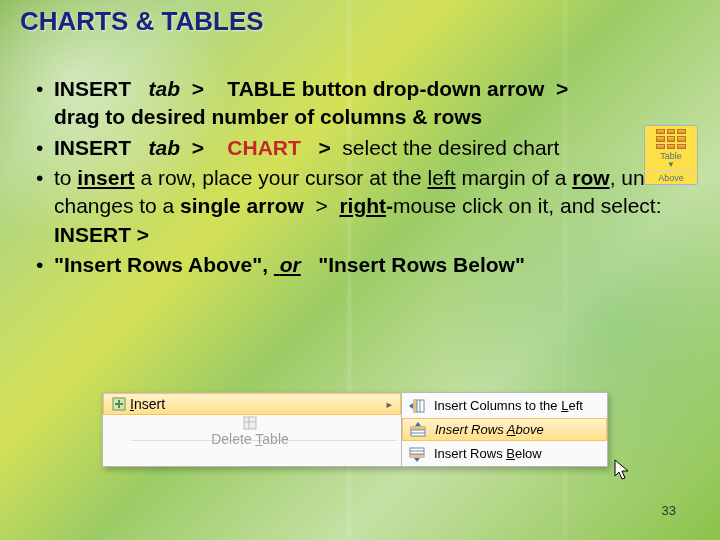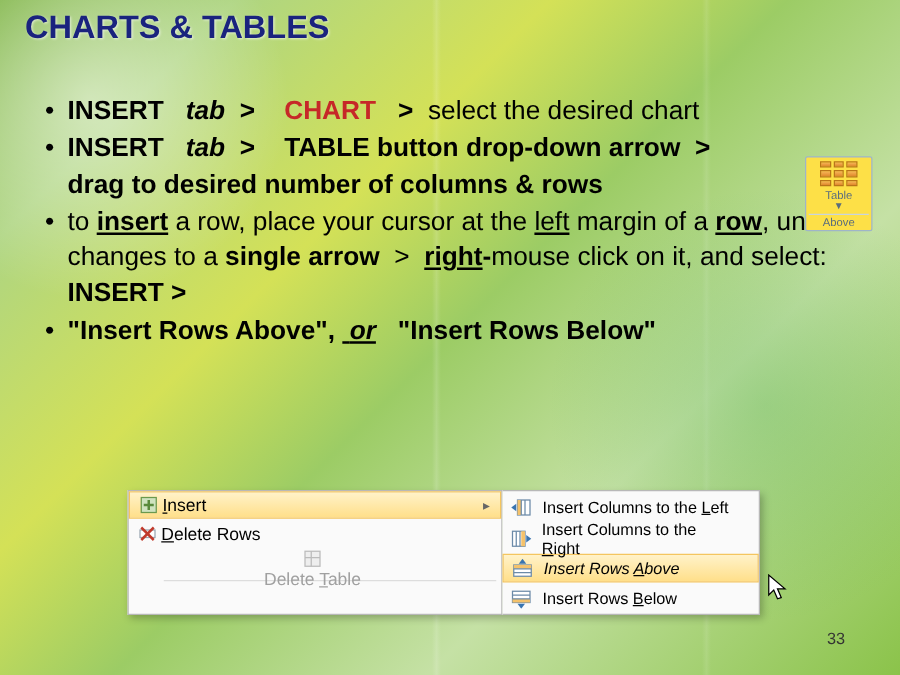--- a/index.html
+++ b/index.html
@@ -80,21 +80,21 @@
   .menu-left .item.disabled { color: #a0a0a0; flex-direction: column; }
   .menu-left .ic { width: 22px; display: inline-flex; justify-content: center; align-items: center; }
   .menu-left .arrow { position: absolute; right: 8px; font-size: 11px; color: #666; }
   .menu-left .sep { height: 1px; background: #ddd; margin: 1px 4px 1px 28px; }
   .menu-right {
     width: 206px; background: #fafafa; border: 1px solid #b8b8b8; border-left: none;
     font-size: 13px;
   }
   .menu-right .item {
     display: flex; align-items: center; height: 25px;
-    padding: 0 20px 0 4px; gap: 6px;
+    padding: 0 20px 0 4px; gap: 6px; text-align: right;
   }
   .menu-right .item.hl { background: linear-gradient(180deg,#fff2c9,#ffdf8a); border: 1px solid #f4c55f; height: 23px; font-style: italic; }
   .menu-right .ic { width: 22px; display: inline-flex; justify-content: center; align-items: center; }
   .underline-first { text-decoration: underline; text-decoration-thickness: 1px; }
 
   .cursor {
     position: absolute; left: 614px; top: 459px;
     width: 18px; height: 22px; pointer-events: none;
   }
 
@@ -106,44 +106,44 @@
   svg { display: block; }
 </style>
 </head>
 <body>
 
 <div class="bg-overlay"></div>
 <div class="slide">
   <h1 class="title">CHARTS &amp; TABLES</h1>
 
   <ul>
-    <li class="bullet">
-      <span class="b">INSERT</span>
-      <span>&nbsp;</span>
-      <span class="bi">tab</span>
-      <span class="b">&nbsp;</span><span class="b">&gt;</span>
-      <span class="b">&nbsp;&nbsp;</span>
-      <span class="b red">CHART</span>
-      <span class="b">&nbsp;&nbsp;</span><span class="b">&gt;</span>
-      <span>&nbsp;</span><span>select the desired chart</span>
-    </li>
-
     <li class="bullet" style="padding-right:70px;">
       <span class="b">INSERT</span>
       <span>&nbsp;</span>
       <span class="bi">tab</span>
       <span class="b">&nbsp;</span><span class="b">&gt;</span>
       <span class="b">&nbsp;&nbsp;</span>
       <span class="b">TABLE button drop-down arrow</span>
       <span class="b">&nbsp;</span><span class="b">&gt;</span>
       <br>
       <span class="b">drag to desired number of columns &amp; rows</span>
     </li>
 
     <li class="bullet">
+      <span class="b">INSERT</span>
+      <span>&nbsp;</span>
+      <span class="bi">tab</span>
+      <span class="b">&nbsp;</span><span class="b">&gt;</span>
+      <span class="b">&nbsp;&nbsp;</span>
+      <span class="b red">CHART</span>
+      <span class="b">&nbsp;&nbsp;</span><span class="b">&gt;</span>
+      <span>&nbsp;</span><span>select the desired chart</span>
+    </li>
+
+    <li class="bullet">
       <span> to </span><span class="b u">insert</span><span> a row, place your cursor at the </span><span class="u">left</span><span> margin of a </span><span class="b u">row</span><span>, until it changes to a </span><span class="b">single arrow</span><span>&nbsp;&nbsp;</span><span>&gt;</span><span>&nbsp;&nbsp;</span><span class="b u">right</span><span class="b">-</span><span>mouse click on it, and select: </span><span class="b">INSERT &gt;</span>
     </li>
 
     <li class="bullet">
       <span class="b">"Insert Rows Above"</span><span class="b">,</span>
       <span class="bi u">&nbsp;</span><span class="bi u">or</span><span>&nbsp;&nbsp;</span>
       <span class="b">"Insert Rows Below"</span>
     </li>
   </ul>
 </div>
@@ -171,30 +171,20 @@
     <div class="item hl">
       <span class="ic">
         <svg width="16" height="16">
             <rect x="2" y="2" width="12" height="12" fill="#cfe3bf" stroke="#6a994e"></rect>
             <line x1="8" y1="4" x2="8" y2="12" stroke="#5a8a3c" stroke-width="2"></line>
             <line x1="4" y1="8" x2="12" y2="8" stroke="#5a8a3c" stroke-width="2"></line>
           </svg>
       </span>
       <span><span class="underline-first">I</span>nsert</span>
       <span class="arrow">▸</span>
-    </div>
-    <div class="item">
-      <span class="ic">
-        <svg width="16" height="16">
-            <rect x="2" y="5" width="12" height="6" fill="#fff" stroke="#9aa6b2"></rect>
-            <line x1="3" y1="3" x2="13" y2="13" stroke="#c0392b" stroke-width="2"></line>
-            <line x1="13" y1="3" x2="3" y2="13" stroke="#c0392b" stroke-width="2"></line>
-          </svg>
-      </span>
-      <span><span class="underline-first">D</span>elete Rows</span>
     </div>
     <div class="item disabled">
       <span class="ic">
         <svg width="16" height="16">
             <rect x="2" y="2" width="12" height="12" fill="#eee" stroke="#bbb"></rect>
             <line x1="2" y1="7" x2="14" y2="7" stroke="#bbb"></line>
             <line x1="7" y1="2" x2="7" y2="14" stroke="#bbb"></line>
           </svg>
       </span>
       <span>Delete <span class="underline-first">T</span>able</span>
@@ -208,32 +198,20 @@
         <svg width="18" height="16">
             <rect x="6" y="2" width="10" height="12" fill="#fff" stroke="#6b8aa8"></rect>
             <rect x="6" y="2" width="3" height="12" fill="#f5c26b"></rect>
             <line x1="9" y1="2" x2="9" y2="14" stroke="#6b8aa8"></line>
             <line x1="12" y1="2" x2="12" y2="14" stroke="#6b8aa8"></line>
             <polygon points="1,8 5,5 5,11" fill="#3a74b0"></polygon>
           </svg>
       </span>
       <span><span>Insert Columns to the </span><span class="underline-first">L</span><span>eft</span></span>
     </div>
-    <div class="item">
-      <span class="ic">
-        <svg width="18" height="16">
-            <rect x="2" y="2" width="10" height="12" fill="#fff" stroke="#6b8aa8"></rect>
-            <rect x="9" y="2" width="3" height="12" fill="#f5c26b"></rect>
-            <line x1="5" y1="2" x2="5" y2="14" stroke="#6b8aa8"></line>
-            <line x1="8" y1="2" x2="8" y2="14" stroke="#6b8aa8"></line>
-            <polygon points="17,8 13,5 13,11" fill="#3a74b0"></polygon>
-          </svg>
-      </span>
-      <span><span>Insert Columns to the </span><span class="underline-first">R</span><span>ight</span></span>
-    </div>
     <div class="item hl">
       <span class="ic">
         <svg width="18" height="16">
             <rect x="2" y="5" width="14" height="9" fill="#fff" stroke="#6b8aa8"></rect>
             <rect x="2" y="5" width="14" height="3" fill="#f5c26b"></rect>
             <line x1="2" y1="8" x2="16" y2="8" stroke="#6b8aa8"></line>
             <line x1="2" y1="11" x2="16" y2="11" stroke="#6b8aa8"></line>
             <polygon points="9,0 6,4 12,4" fill="#3a74b0"></polygon>
           </svg>
       </span>

